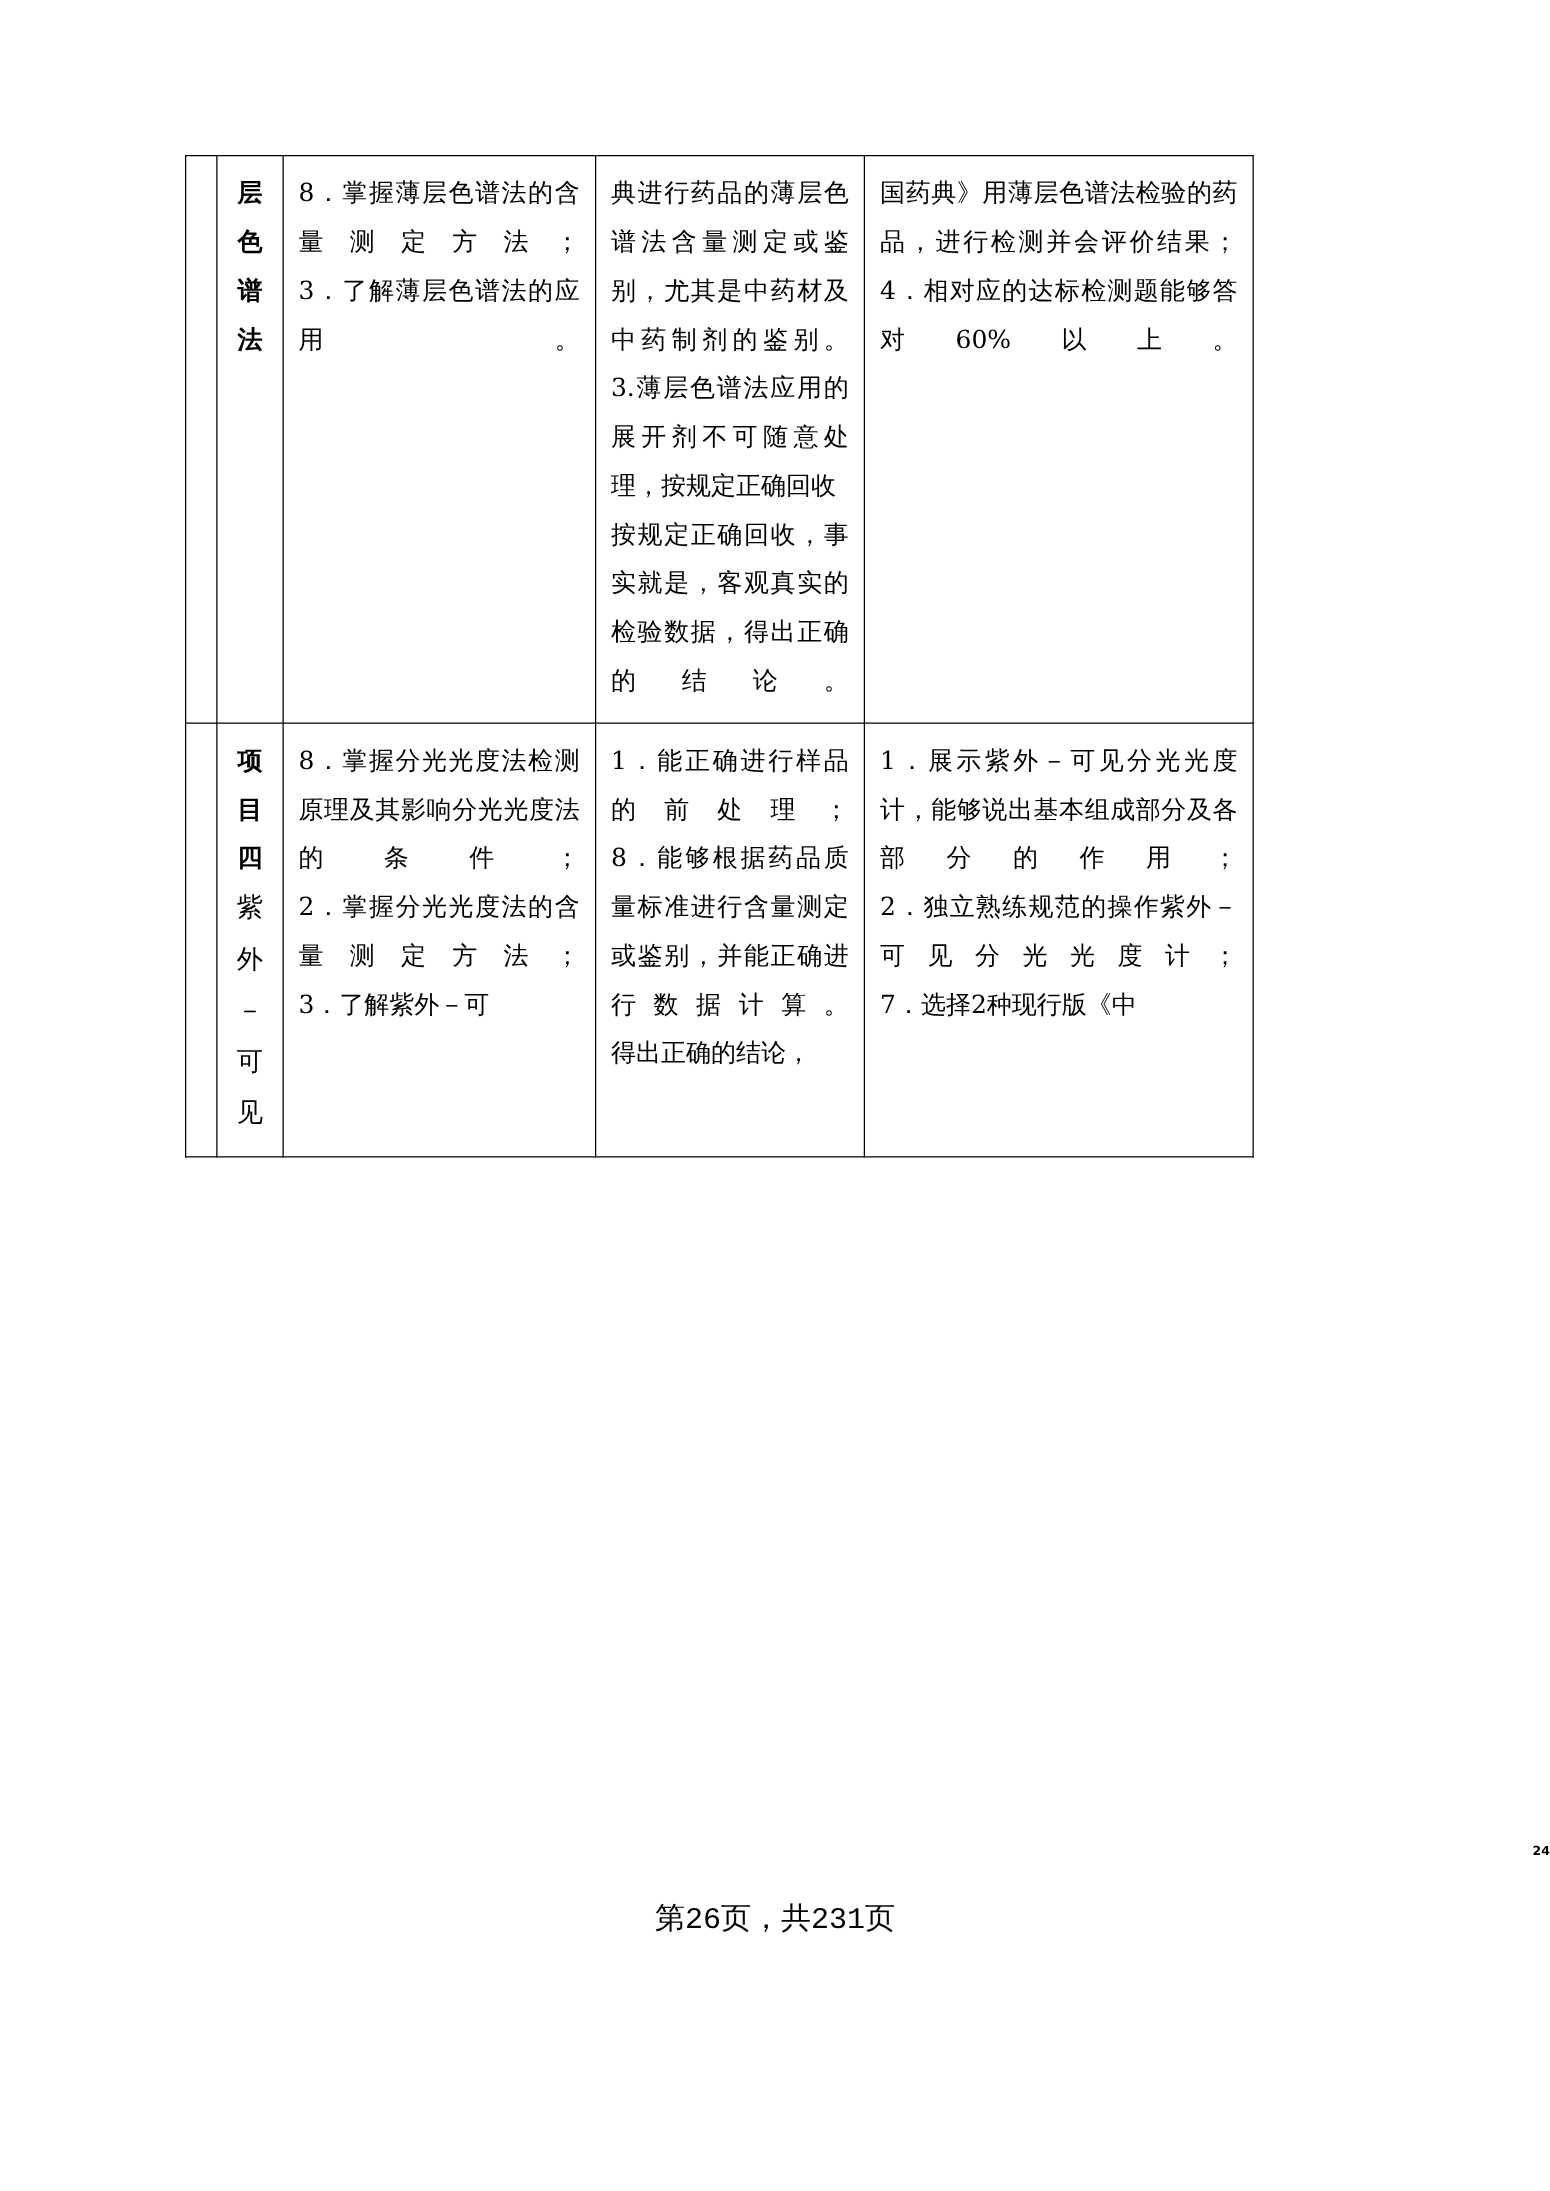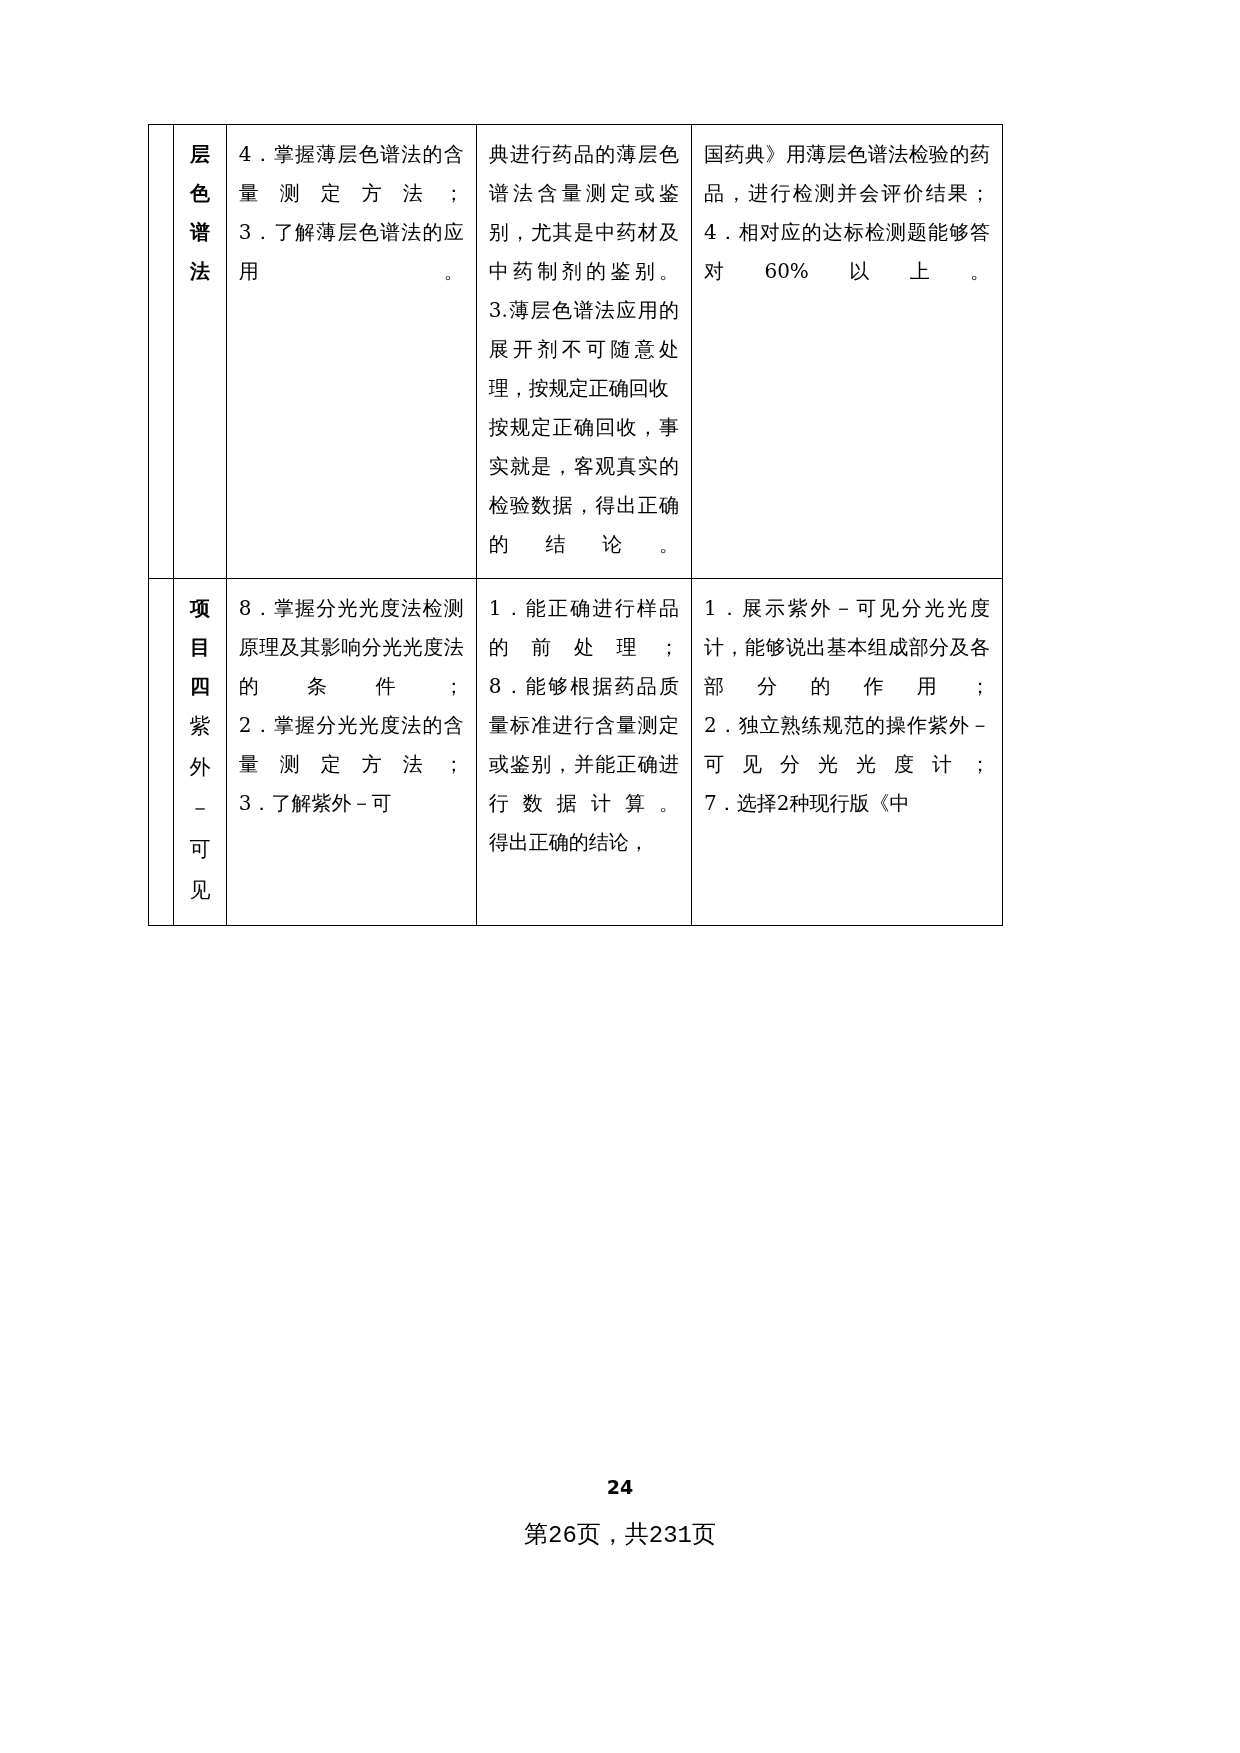--- a/index.html
+++ b/index.html
@@ -63,22 +63,22 @@
   }
   .para.j {
     text-align: justify;
     text-align-last: justify;
   }
   .page-num {
     position: absolute;
     left: 0;
     right: 0;
     top: 1476px;
-    text-align: center;
-    font-size: 19px;
+    text-align: right;
+    font-size: 10px;
     font-weight: bold;
     font-family: "DejaVu Sans", "Liberation Sans", sans-serif;
   }
   .footer {
     position: absolute;
     left: 0;
     right: 0;
     top: 1518px;
     text-align: center;
     font-size: 24px;
@@ -102,21 +102,21 @@
 
       <tr>
         <td class="cell-empty"></td>
         <td class="vert-label">
           <span class="ch">层</span>
           <span class="ch">色</span>
           <span class="ch">谱</span>
           <span class="ch">法</span>
         </td>
         <td>
-          <p class="para j">4．掌握薄层色谱法的含量测定方法；</p>
+          <p class="para j">8．掌握薄层色谱法的含量测定方法；</p>
           <p class="para j">3．了解薄层色谱法的应用。</p>
         </td>
         <td>
           <p class="para j">典进行药品的薄层色谱法含量测定或鉴别，尤其是中药材及中药制剂的鉴别。</p>
           <p class="para">3.薄层色谱法应用的展开剂不可随意处理，按规定正确回收</p>
           <p class="para j">按规定正确回收，事实就是，客观真实的检验数据，得出正确的结论。</p>
         </td>
         <td>
           <p class="para j">国药典》用薄层色谱法检验的药品，进行检测并会评价结果；</p>
           <p class="para j">4．相对应的达标检测题能够答对60%以上。</p>

